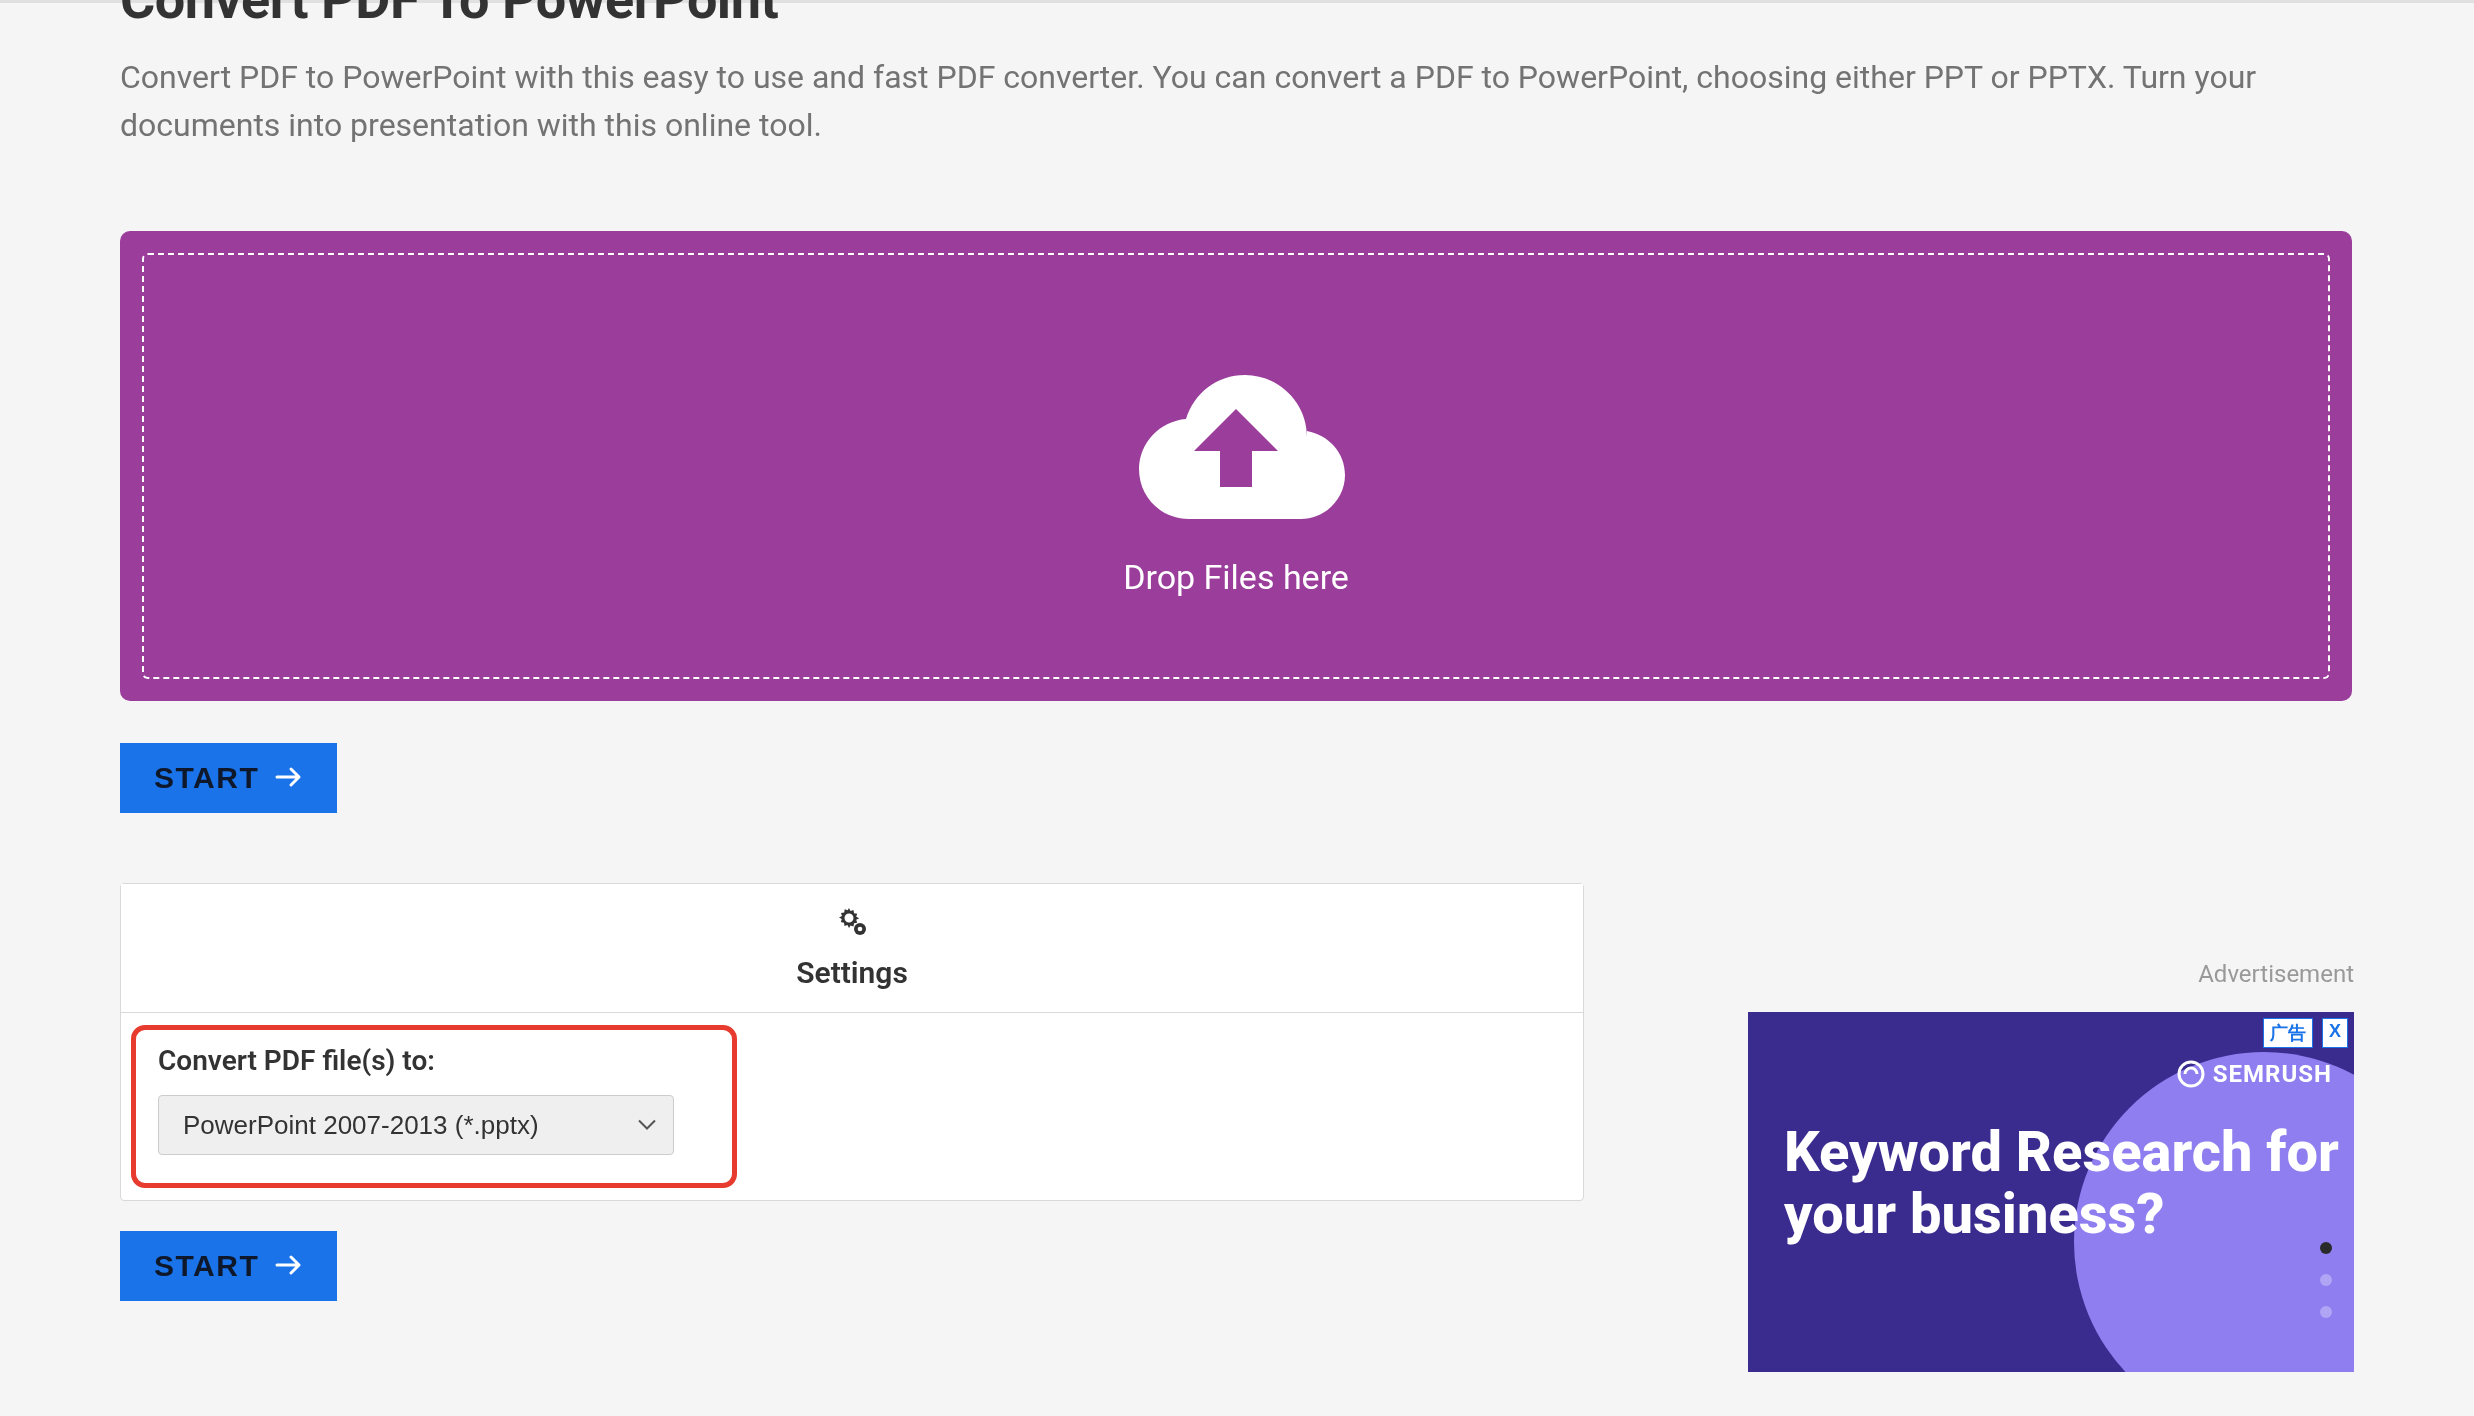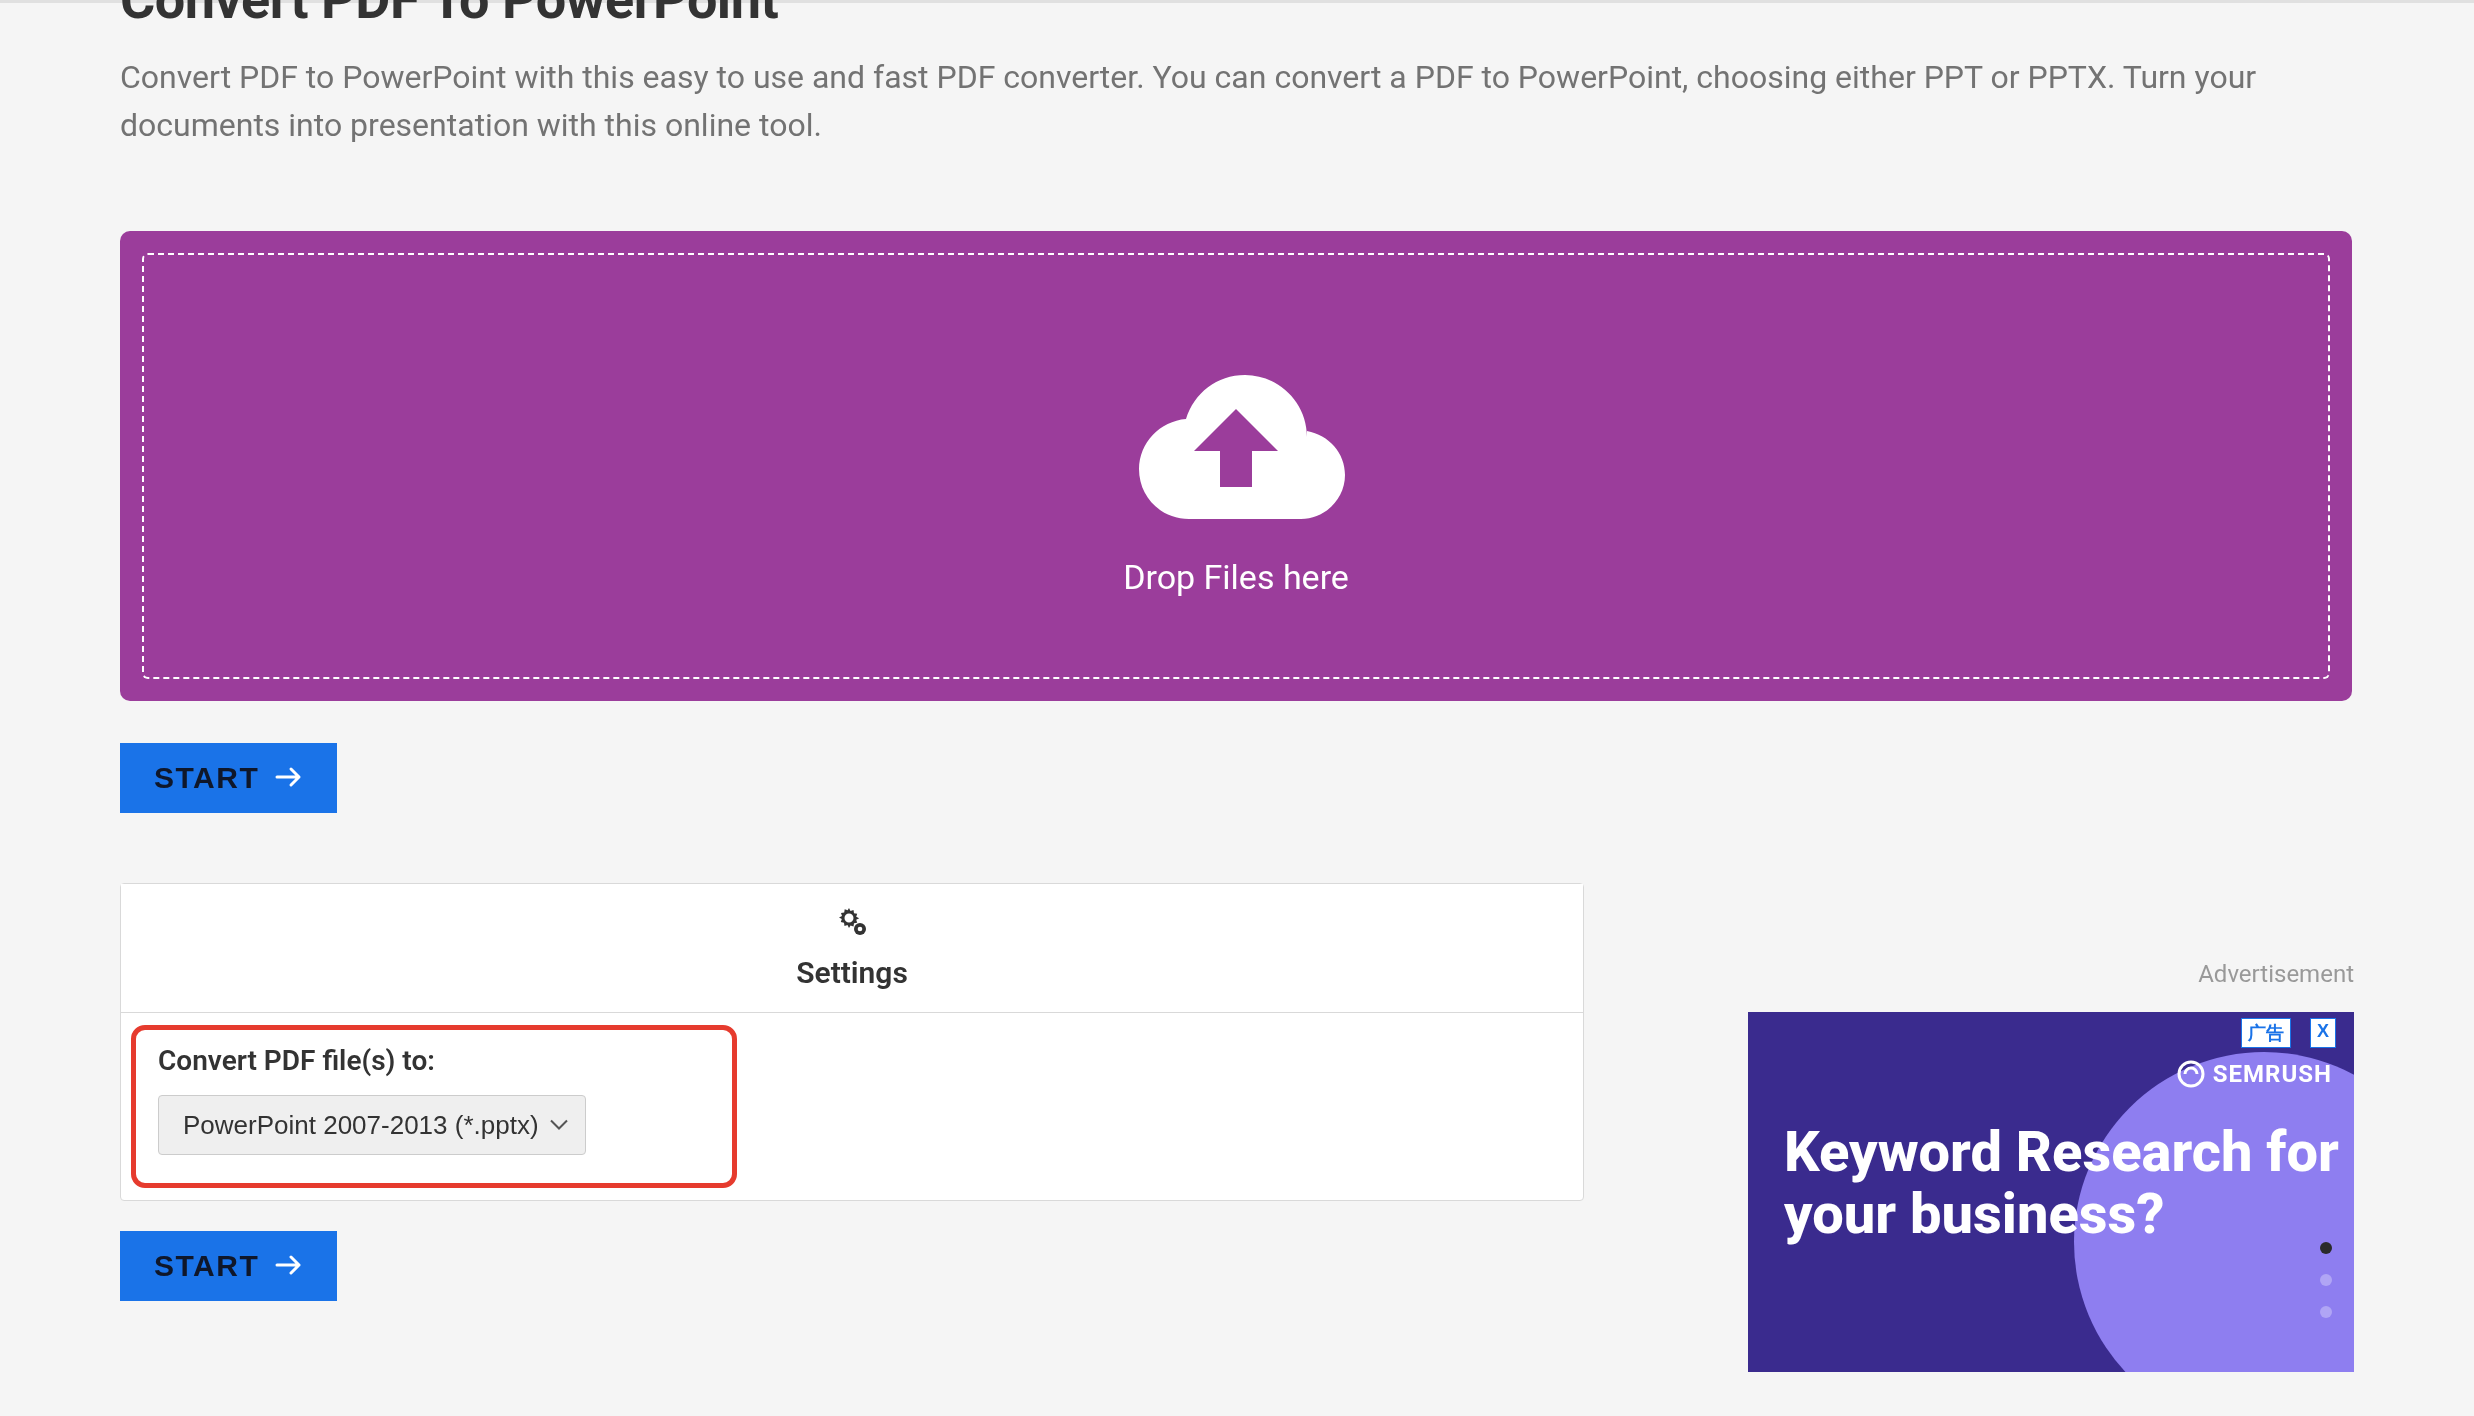--- a/index.html
+++ b/index.html
@@ -132,21 +132,21 @@
       width: 606px;
     }
     .setting-label {
       font-size: 28px;
       font-weight: 600;
       color: #333;
       margin-bottom: 18px;
     }
     .select-wrap {
       position: relative;
-      width: 428px;
+      width: 516px;
     }
     .select-el {
       width: 100%;
       padding: 14px 46px 14px 24px;
       font-size: 26px;
       background: #efefef;
       border: 1px solid #ccc;
       border-radius: 4px;
       appearance: none;
       -webkit-appearance: none;
@@ -191,23 +191,23 @@
       right: -100px;
       bottom: -60px;
       width: 380px;
       height: 380px;
       background: #8e7ef0;
       border-radius: 50%;
     }
     .ad-choices {
       position: absolute;
       top: 6px;
-      right: 18px;
+      right: 6px;
       display: flex;
-      gap: 19px;
+      gap: 9px;
     }
     .ad-choice-tag, .ad-close {
       background: #fff;
       color: #1a73e8;
       font-size: 18px;
       padding: 2px 6px;
       border: 1px solid #1a73e8;
       font-weight: 600;
       font-family: sans-serif;
     }

